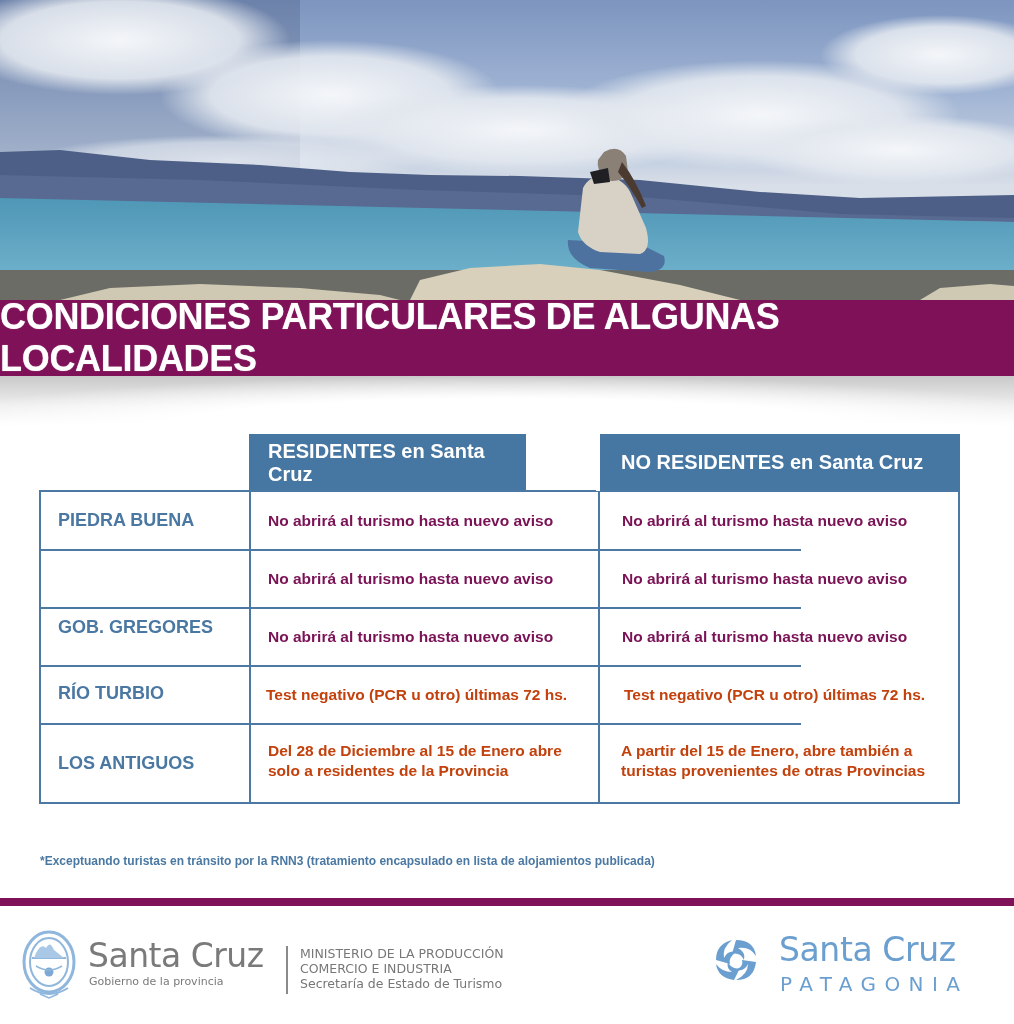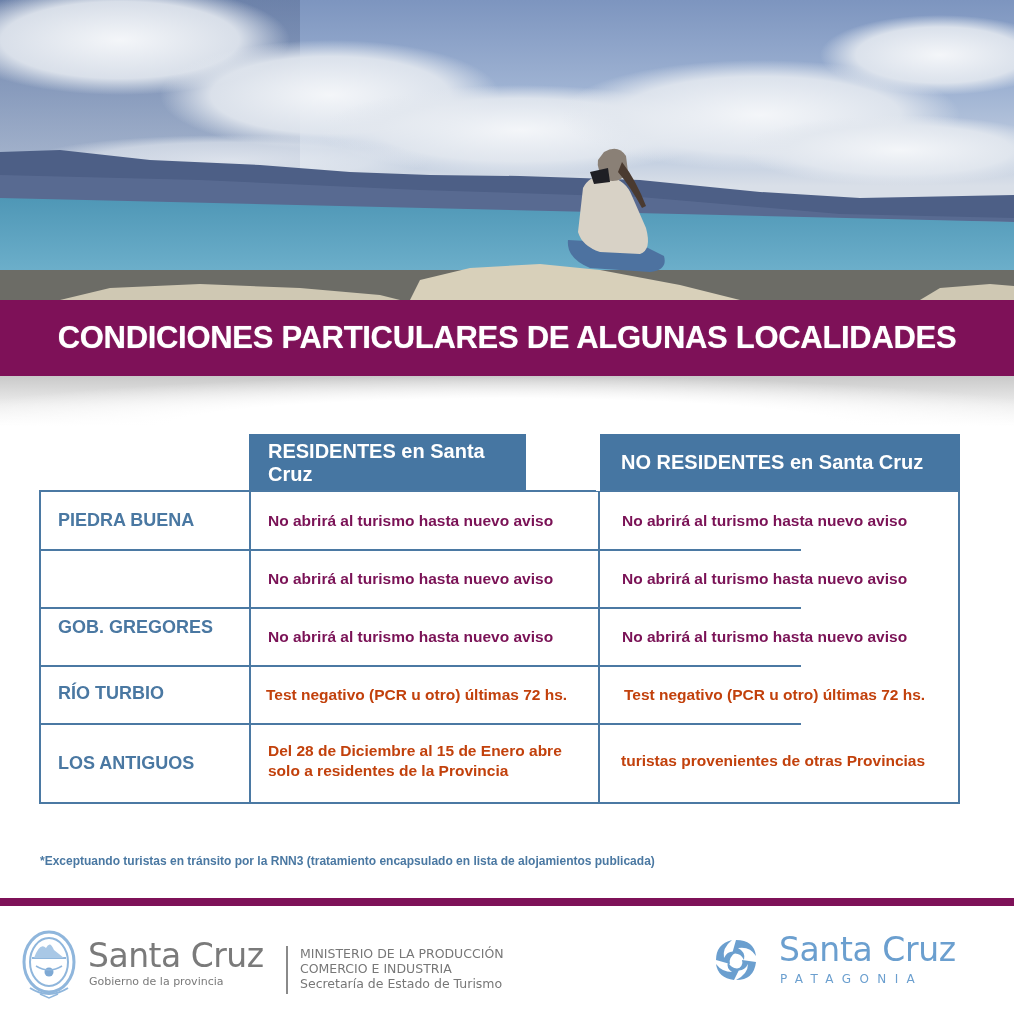--- a/index.html
+++ b/index.html
@@ -7,21 +7,21 @@
   body { position: relative; font-family: "Liberation Sans", sans-serif; }
 
   
   .hero { position: absolute; left: 0; top: 0; width: 1014px; height: 300px; overflow: hidden;
     background: linear-gradient(180deg, #7d95bf 0%, #9fb3d3 30%, #c7d2e2 55%, #d9dfe8 62%); }
   .hero svg { position: absolute; left: 0; top: 0; }
 
   
   .banner { position: absolute; left: 0; top: 300px; width: 1014px; height: 76px; background: #7e1158;
     display: flex; align-items: center; justify-content: center; z-index: 2; }
-  .banner-title { color: #ffffff; font-weight: bold; font-size: 31px; letter-spacing: -0.3px;
+  .banner-title { color: #ffffff; font-weight: bold; font-size: 36px; letter-spacing: -0.3px;
     text-shadow: 0 0 1px rgba(255,255,255,0.6); }
   .banner-shadow { position: absolute; left: 0; top: 376px; width: 1014px; height: 50px; z-index: 1;
     background: radial-gradient(ellipse 60% 100% at 50% 100%, #ffffff 55%, rgba(255,255,255,0) 100%),
                 linear-gradient(180deg, #c9c9c9 0%, #eeeeee 60%, #ffffff 100%); }
 
   
   .tbl { position: absolute; left: 39px; top: 434px; width: 921px; }
   .hdr-cell { position: absolute; top: 0; height: 57px; background: #4676a2; color: #ffffff;
     font-weight: bold; font-size: 20px; display: flex; align-items: center; }
   .hdr-cell span { padding-left: 19px; }
@@ -42,21 +42,21 @@
   
   .footer-rule { position: absolute; left: 0; top: 898px; width: 1014px; height: 8px; background: #7e1158; }
   .footer { position: absolute; left: 0; top: 906px; width: 1014px; height: 118px; background: #ffffff; }
   .crest { position: absolute; left: 20px; top: 22px; width: 58px; height: 72px; }
   .gov-name { position: absolute; left: 88px; top: 32px; color: #7a7a7a; font-size: 33px; font-family: "DejaVu Sans", sans-serif; letter-spacing: -0.5px; line-height: 36px; }
   .gov-sub { position: absolute; left: 89px; top: 69px; color: #7a7a7a; font-size: 11px; font-family: "DejaVu Sans", sans-serif; }
   .divider { position: absolute; left: 286px; top: 40px; width: 2px; height: 48px; background: #8a8a8a; }
   .ministry { position: absolute; left: 300px; top: 40px; color: #777777; font-family: "DejaVu Sans", sans-serif; font-size: 12.5px; line-height: 15px; }
   .pat-logo { position: absolute; left: 710px; top: 28px; width: 52px; height: 52px; }
   .pat-name { position: absolute; left: 779px; top: 25px; color: #6b9fcf; font-family: "DejaVu Sans", sans-serif; font-size: 33px; line-height: 38px; letter-spacing: -0.4px; }
-  .pat-sub { position: absolute; left: 780px; top: 66px; color: #6b9fcf; font-family: "DejaVu Sans", sans-serif; font-size: 12px; letter-spacing: 8.4px; }
+  .pat-sub { position: absolute; left: 780px; top: 66px; color: #6b9fcf; font-family: "DejaVu Sans", sans-serif; font-size: 20px; letter-spacing: 8.4px; }
 </style>
 </head>
 <body>
 
 <div class="hero">
   <svg width="1014" height="300" viewBox="0 0 1014 300">
     <defs>
       <linearGradient id="lake" x1="0" y1="0" x2="0" y2="1">
         <stop offset="0" stop-color="#4f97b6"></stop>
         <stop offset="1" stop-color="#6fb1cc"></stop>
@@ -144,20 +144,21 @@
     <div class="row" style="top:231px; height:79px;">
       <div class="cell loc" style="left:0; width:210px;">LOS ANTIGUOS</div>
       <div class="cell val-blue" style="left:210px; width:349px; padding-left:17px; padding-bottom:6px;">
         <div>
           <div>Del 28 de Diciembre al 15 de Enero abre</div>
           <div>solo a residentes de la Provincia</div>
         </div>
       </div>
       <div class="cell val-blue" style="left:560px; width:357px; padding-left:20px; padding-bottom:6px;">
         <div>
+          <div>A partir del 15 de Enero, abre también a</div>
           <div>turistas provenientes de otras Provincias</div>
         </div>
       </div>
     </div>
 
     <div class="vline" style="left:208px; height:310px;"></div>
     <div class="vline" style="left:557px; height:310px;"></div>
   </div>
 
   <div style="position:absolute; left:557px; top:0; width:4px; height:57px; background:#ffffff;"></div>

